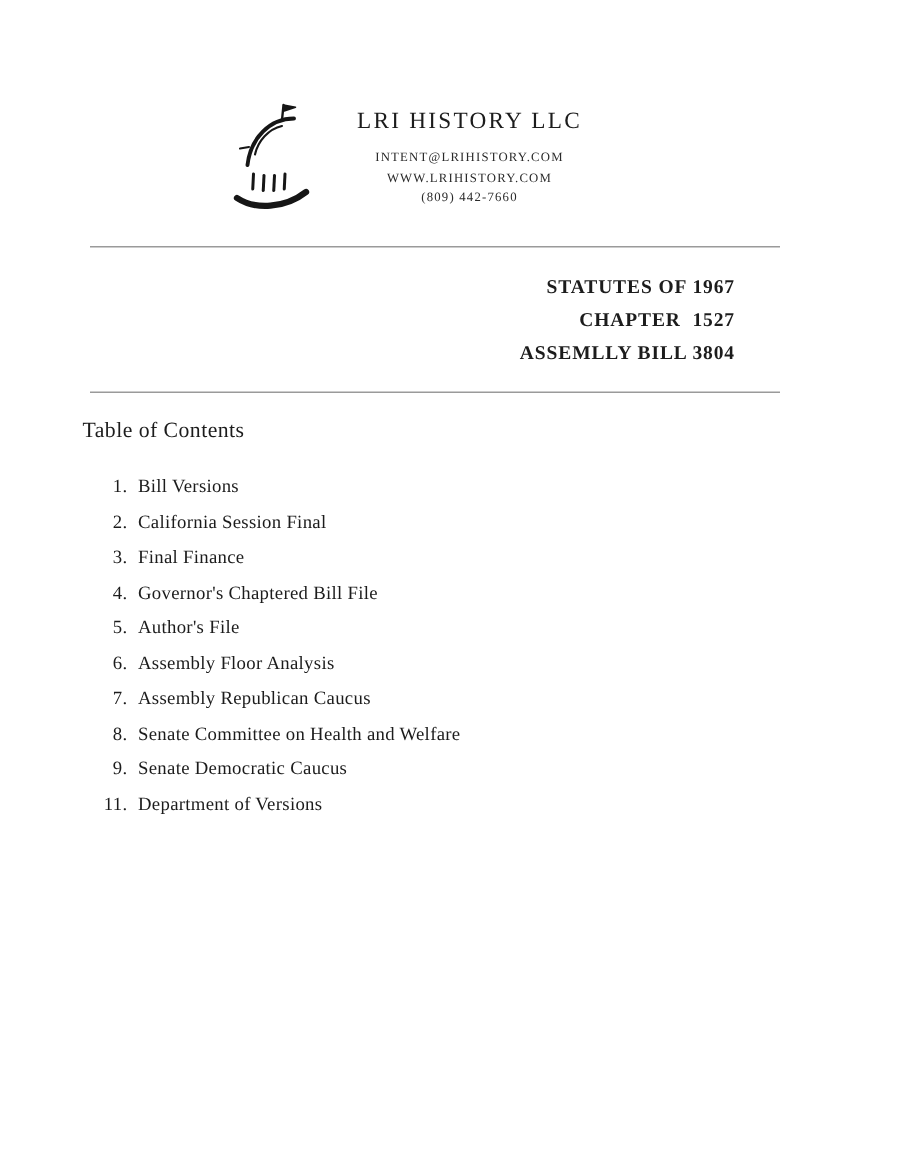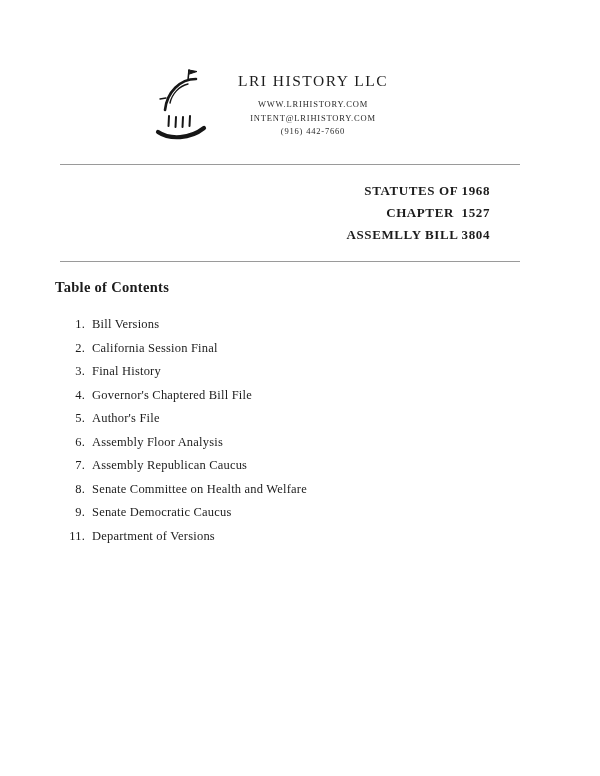--- a/index.html
+++ b/index.html
@@ -68,21 +68,21 @@
     font-weight: bold;
     font-size: 13px;
     letter-spacing: 0.6px;
     line-height: 22px;
   }
   .statutes div { white-space: pre; }
 
   
   .toc-title {
     margin: 17px 0 16px 55px;
-    font-weight: bold;
+    font-weight: normal;
     font-size: 14.5px;
     letter-spacing: 0.3px;
   }
   .toc-list {
     margin-top: 17px;
   }
   .toc-row {
     display: flex;
     align-items: baseline;
     line-height: 23.5px;
@@ -121,50 +121,50 @@
         <path d="M17 50 L16.5 60" stroke-width="2"></path>
         <path d="M24 51 L23.5 61" stroke-width="2"></path>
         <path d="M31 51 L30.5 61" stroke-width="2"></path>
         <path d="M38 50 L37.5 60" stroke-width="2"></path>
 
         <path d="M6 66 C 18 74, 38 73, 52 62" stroke-width="4.2"></path>
       </svg>
     </div>
     <div class="header-text">
       <div class="company-name">LRI HISTORY LLC</div>
+      <div class="contact-line">INTENT@LRIHISTORY.COM</div>
       <div class="contact-line">WWW.LRIHISTORY.COM</div>
-      <div class="contact-line">INTENT@LRIHISTORY.COM</div>
-      <div class="contact-line">(916) 442-7660</div>
+      <div class="contact-line">(809) 442-7660</div>
     </div>
   </div>
 
   <hr class="rule rule-top">
 
   <div class="statutes">
-    <div>STATUTES OF 1968</div>
+    <div>STATUTES OF 1967</div>
     <div>CHAPTER  1527</div>
     <div>ASSEMLLY BILL 3804</div>
   </div>
 
   <hr class="rule rule-mid">
 
   <div class="toc-title">Table of Contents</div>
 
   <div class="toc-list">
     <div class="toc-row">
       <span class="toc-num">1.</span>
       <span class="toc-label">Bill Versions</span>
     </div>
     <div class="toc-row">
       <span class="toc-num">2.</span>
       <span class="toc-label">California Session Final</span>
     </div>
     <div class="toc-row">
       <span class="toc-num">3.</span>
-      <span class="toc-label">Final History</span>
+      <span class="toc-label">Final Finance</span>
     </div>
     <div class="toc-row">
       <span class="toc-num">4.</span>
       <span class="toc-label">Governor's Chaptered Bill File</span>
     </div>
     <div class="toc-row">
       <span class="toc-num">5.</span>
       <span class="toc-label">Author's File</span>
     </div>
     <div class="toc-row">

